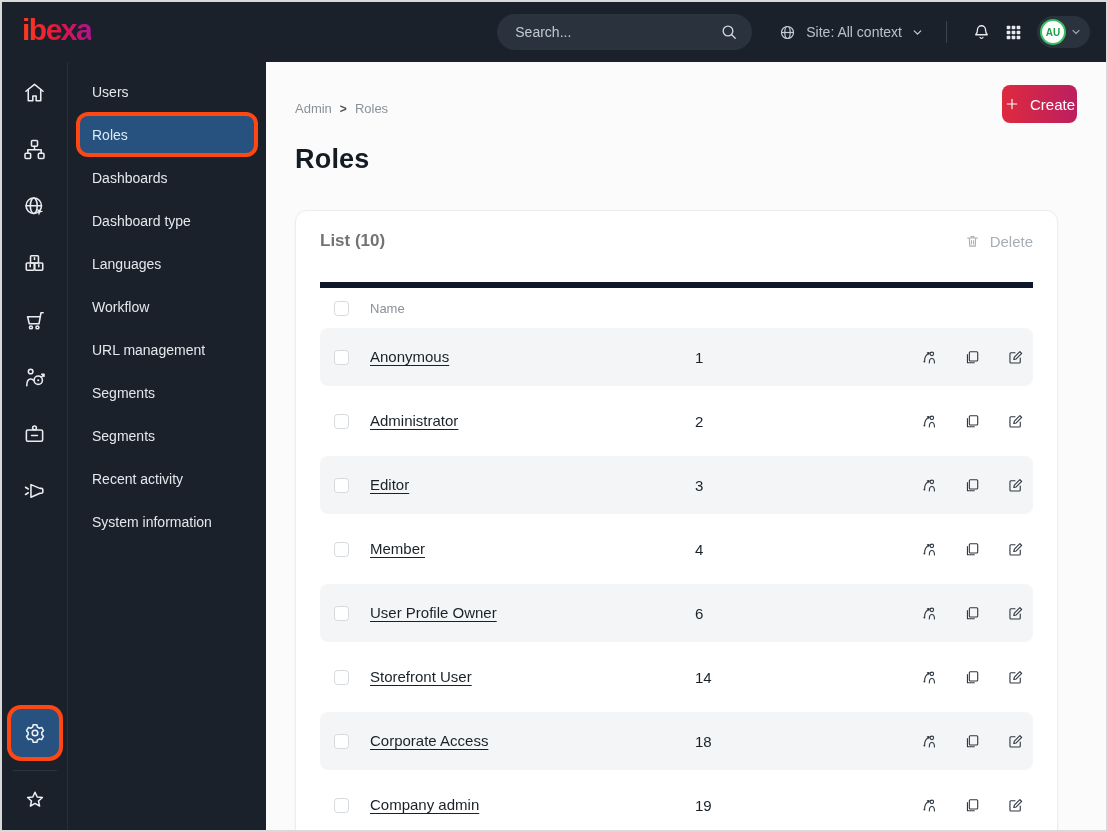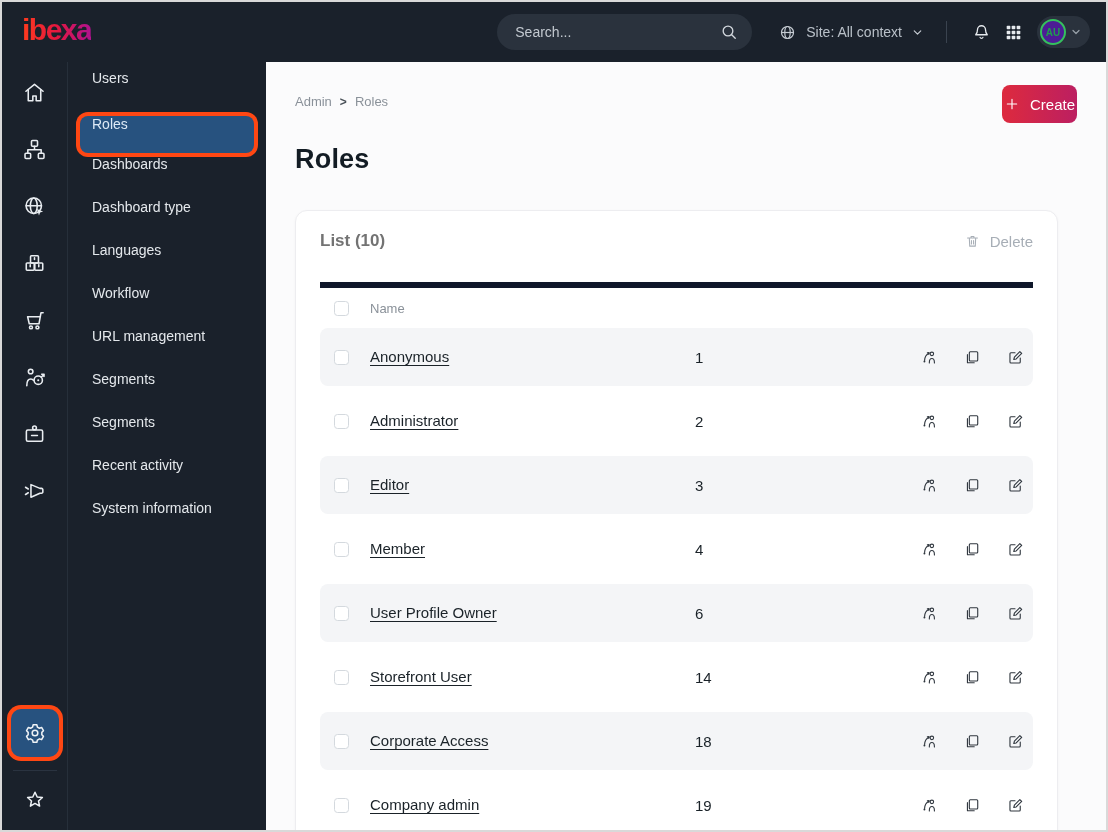--- a/index.html
+++ b/index.html
@@ -25,21 +25,21 @@
   .search-input{width:100%;height:100%;border:none;outline:none;background:#2a323d;border-radius:18px;
     color:#d3d8de;font-size:14px;padding:0 42px 0 18px;font-family:inherit;}
   .search-input::placeholder{color:#c3c9d0;}
   .search-icon{position:absolute;right:13px;top:8px;width:20px;height:20px;color:#d3d8de;}
   .topbar-right{display:flex;align-items:center;margin-left:26px;color:#b9c0c8;}
   .site-context{display:flex;align-items:center;gap:9px;font-size:14px;cursor:pointer;}
   .site-context svg{color:#c6ccd3;}
   .tb-divider{width:1px;height:22px;background:#3a434f;margin:0 18px 0 22px;}
   .icon-button{background:none;border:none;color:#e6eaee;width:32px;height:32px;display:grid;place-items:center;cursor:pointer;}
   .avatar-group{display:flex;align-items:center;gap:4px;background:#2a323d;border-radius:16px;padding:3px 8px 3px 3px;margin-left:8px;cursor:pointer;}
-  .avatar{width:26px;height:26px;border-radius:50%;background:#4c1d95;border:2px solid #35c15e;
+  .avatar{width:26px;height:26px;border-radius:50%;background:#ffffff;border:2px solid #35c15e;
     color:#1f9e4d;font-size:10px;font-weight:700;display:grid;place-items:center;letter-spacing:0;}
   .chev-sm{color:#98a0a8;}
 
   
   .app-body{flex:1;display:flex;min-height:0;}
 
   
   .main-sidebar{width:66px;flex:0 0 66px;background:var(--topbar-bg);border-right:1px solid #262f3a;
     display:flex;flex-direction:column;align-items:center;padding-top:2px;}
   .nav-icon-btn{width:66px;height:57px;background:none;border:none;color:#e9edf1;display:grid;place-items:center;cursor:pointer;}
@@ -48,28 +48,28 @@
   .settings-box{width:48px;height:48px;border-radius:10px;background:var(--selected-item-bg);
     display:grid;place-items:center;color:#eef2f6;cursor:pointer;border:none;
     box-shadow:0 0 0 4px var(--annotation);margin-bottom:13px;}
   .settings-box svg{width:26px;height:26px;}
   .sidebar-rule{width:44px;height:1px;background:#2a3340;margin-bottom:9px;}
   .star-btn{width:66px;height:40px;background:none;border:none;color:#eef2f6;display:grid;place-items:center;cursor:pointer;}
   .star-btn svg{width:24px;height:24px;}
 
   
   .secondary-sidebar{width:198px;flex:0 0 198px;background:var(--topbar-bg);padding-top:8px;}
-  .menu-item{height:43px;display:flex;padding:0 24px;color:#e4e8ec;font-size:14px;cursor:pointer;}
+  .menu-item{height:43px;display:flex;align-items:center;padding:0 24px;color:#e4e8ec;font-size:14px;cursor:pointer;}
   .menu-item.is-selected{height:37px;margin:3px 12px;padding:0 12px;border-radius:8px;
     background:var(--selected-item-bg);color:#dce9f6;}
   .menu-item.is-annotated{box-shadow:0 0 0 4px var(--annotation);}
 
   
   .content{flex:1;background:var(--content-bg);padding:0 29px;overflow:hidden;}
-  .content-header{display:flex;justify-content:space-between;align-items:flex-start;margin-top:23px;}
+  .content-header{display:flex;justify-content:space-between;align-items:center;margin-top:23px;}
   .breadcrumb{font-size:13px;color:#8a9199;padding-top:9px;display:flex;gap:8px;align-items:center;}
   .breadcrumb .sep{color:#4a5158;font-weight:700;font-size:12px;}
   .crumb-link{cursor:pointer;}
   .create-btn{height:38px;border:none;border-radius:8px;padding:0 2px;display:flex;align-items:center;gap:10px;
     background:linear-gradient(90deg,var(--create-gradient-start),var(--create-gradient-end));
     color:#fff;font-size:15px;font-family:inherit;cursor:pointer;}
   .create-btn svg{width:16px;height:16px;}
   .page-title{margin-top:21px;font-size:27px;font-weight:800;color:#131c24;letter-spacing:.2px;}
 
   

